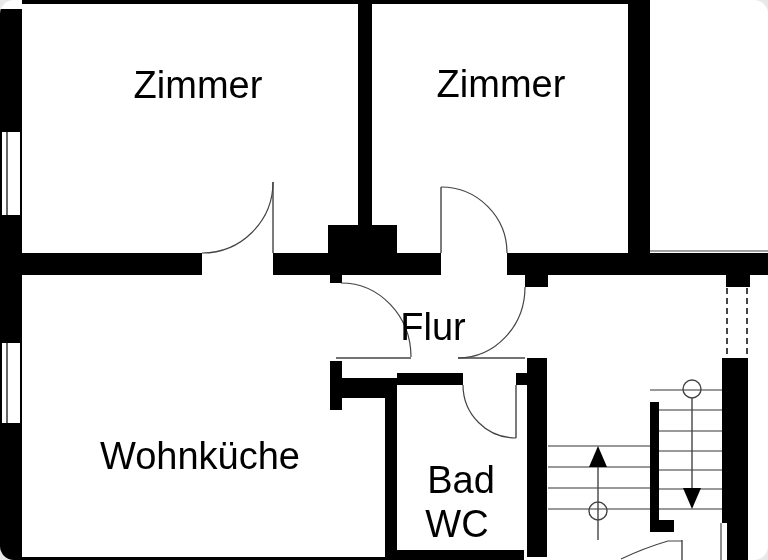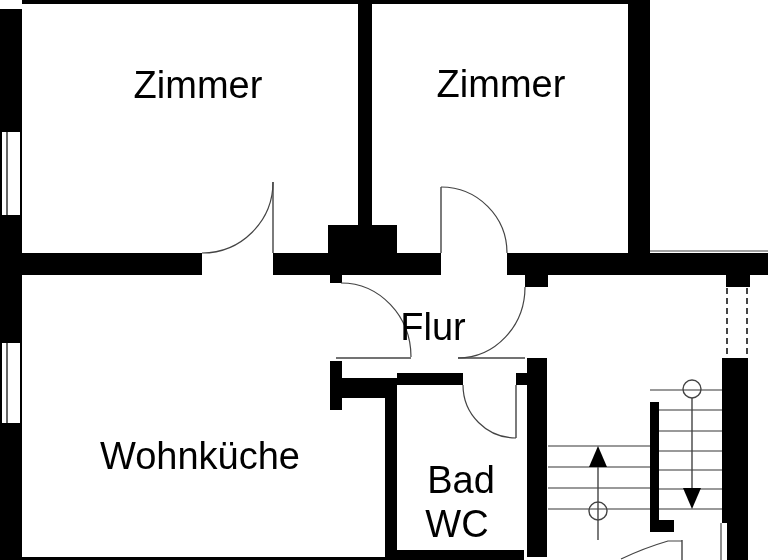--- a/index.html
+++ b/index.html
@@ -9,20 +9,21 @@
     --tread:#777777;
     --text:#000000;
   }
   html,body{margin:0;padding:0;background:#e8e8e8;}
   .plan{
     position:relative;
     width:768px;height:560px;
     background:var(--bg);
     overflow:hidden;
     font-family:"Liberation Sans", sans-serif;
+    border-radius:14px;
   }
   svg{display:block}
   .wall{fill:var(--wall);stroke:none}
   .leaf{stroke:var(--line);stroke-width:1.4;fill:none}
   .arc{stroke:var(--line);stroke-width:1.2;fill:none}
   .tread{stroke:var(--tread);stroke-width:1.4;fill:none}
   .thin{stroke:var(--line);stroke-width:1.2;fill:none}
   .dash{stroke:var(--line);stroke-width:2;fill:none;stroke-dasharray:6 4}
   .marker{stroke:var(--line);stroke-width:1.4;fill:none}
   .arrow-line{stroke:var(--line);stroke-width:1.4;fill:none}

